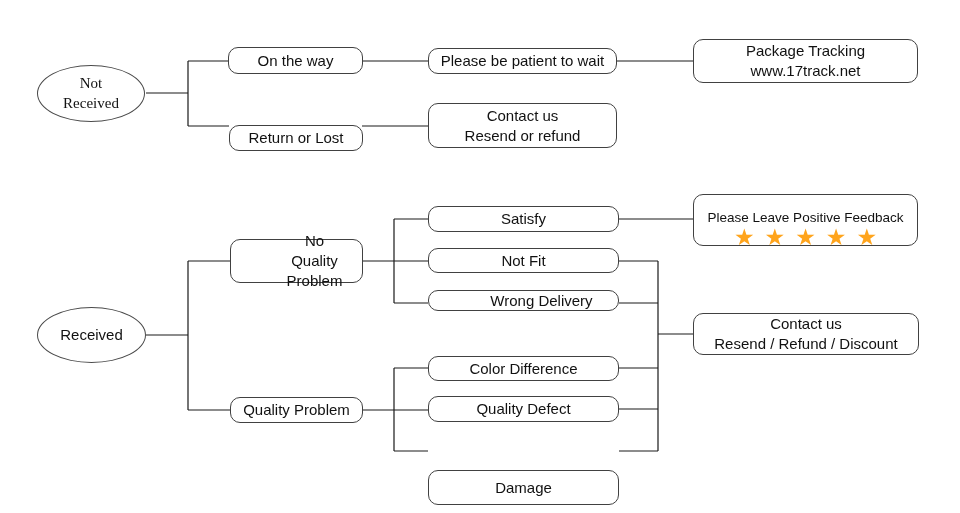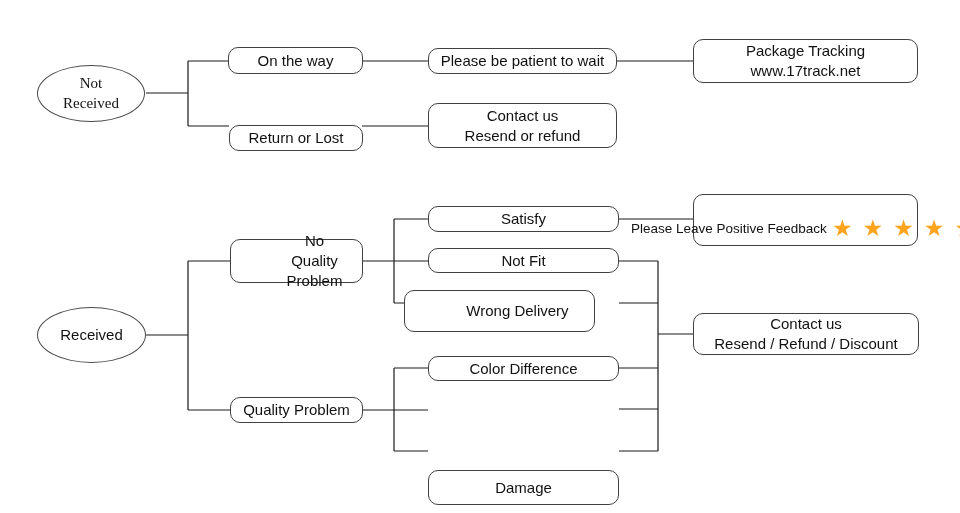--- a/index.html
+++ b/index.html
@@ -34,21 +34,21 @@
     border:1.4px solid var(--box-border);
     border-radius:10px;
     font-size:15px;
   }
   .ellipse{
     border:1.3px solid #4a4a4a;
     border-radius:50%;
     font-size:15px;
   }
   .feedback{
-    flex-direction:row;
+    flex-direction:column;
     justify-content:center;
     padding-top:18px;
   }
   .feedback .fb-title{font-size:13.5px;white-space:nowrap;}
   .stars{display:flex;justify-content:center;margin-top:-1px;}
   .star{
     color:var(--star);
     font-size:23px;
     line-height:1;
     margin:0 5px;
@@ -81,22 +81,23 @@
 www.17track.net</div>
   <div class="node box" style="left:428px;top:103px;width:189px;height:45px;">Contact us
 Resend or refund</div>
 
   <div class="node box" style="left:230px;top:239px;width:133px;height:44px;padding-left:36px;">No
 Quality Problem</div>
   <div class="node box" style="left:230px;top:397px;width:133px;height:26px;">Quality Problem</div>
 
   <div class="node box" style="left:428px;top:206px;width:191px;height:26px;">Satisfy</div>
   <div class="node box" style="left:428px;top:248px;width:191px;height:25px;text-align:center;">Not Fit</div>
-  <div class="node box" style="left:404px;top:290px;width:191px;height:42px;padding-left:36px;">Wrong Delivery</div>
+  <div class="node box" style="left:428px;top:290px;width:191px;height:21px;padding-left:36px;">Wrong Delivery</div>
   <div class="node box" style="left:428px;top:356px;width:191px;height:25px;">Color Difference</div>
+  <div class="node box" style="left:428px;top:396px;width:191px;height:26px;">Quality Defect</div>
   <div class="node box" style="left:428px;top:439px;width:191px;height:35px;margin-top:31px;">Damage</div>
 
   <div class="node box feedback" style="left:693px;top:194px;width:225px;height:52px;">
     <div class="fb-title">Please Leave Positive Feedback</div>
     <div class="stars"><span class="star">★</span><span class="star">★</span><span class="star">★</span><span class="star">★</span><span class="star">★</span></div>
   </div>
 
   <div class="node box" style="left:693px;top:313px;width:226px;height:42px;">Contact us
 Resend / Refund / Discount</div>
 

